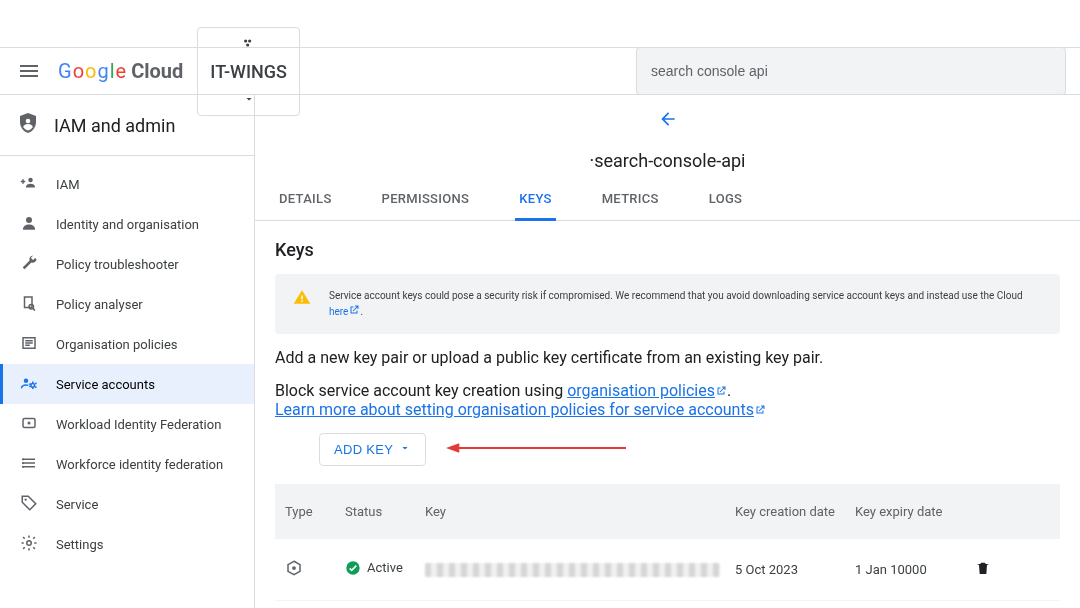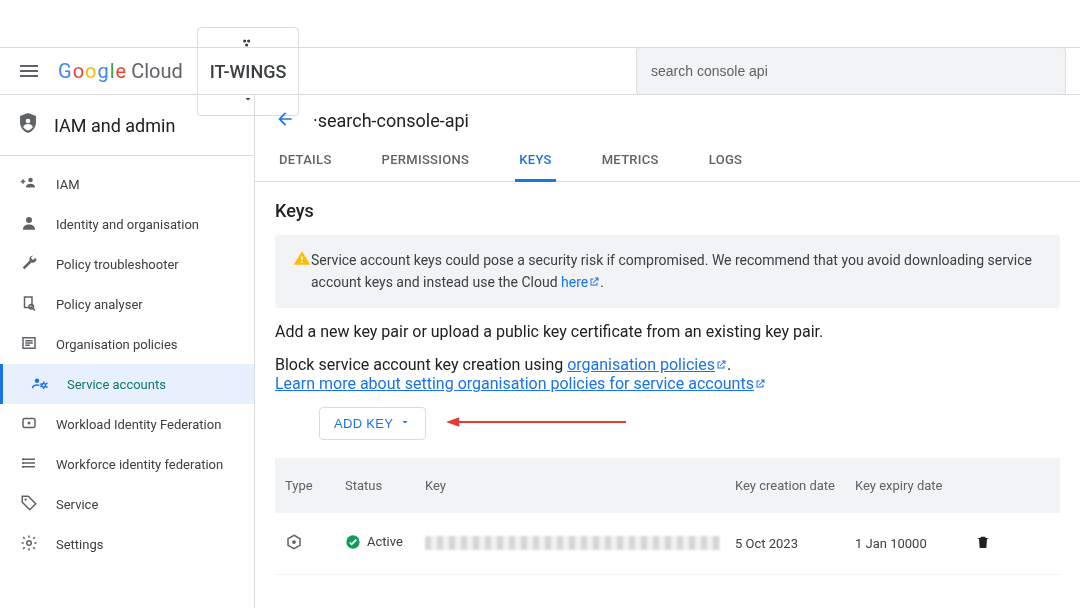--- a/index.html
+++ b/index.html
@@ -10,53 +10,53 @@
     .header { display: flex; align-items: center; height: 48px; border-top: 1px solid #dadce0; border-bottom: 1px solid #dadce0; padding: 0 14px; gap: 14px; }
     .hamburger { display: flex; flex-direction: column; gap: 3px; cursor: pointer; padding: 6px; }
     .hamburger span { width: 18px; height: 2px; background: #5f6368; }
     .logo { display: flex; align-items: center; gap: 1px; font-size: 20px; }
     .logo-g1 { color: #4285F4; }
     .logo-o1 { color: #EA4335; }
     .logo-o2 { color: #FBBC05; }
     .logo-g2 { color: #4285F4; }
     .logo-l  { color: #34A853; }
     .logo-e  { color: #EA4335; }
-    .logo-cloud { color: #5f6368; font-weight: 400; margin-left: 4px; font-size: 20px;}
+    .logo-cloud { color: #5f6368; font-weight: 700; margin-left: 4px; font-size: 20px;}
 
     .project-picker { display: flex; align-items: center; gap: 6px; border: 1px solid #dadce0; border-radius: 4px; padding: 6px 12px; cursor: pointer; font-size: 18px; font-weight: 500; color: #3c4043; flex-direction: column; }
     .project-dots svg { width: 16px; height: 16px; }
     .project-caret svg { width: 12px; height: 12px; }
 
     .search-box { margin-left: auto; margin-right: 0; width: 430px; }
     .search-box input { width: 100%; height: 48px; border: 1px solid #dadce0; background: #f1f3f4; border-radius: 4px; padding: 0 14px; font-size: 14px; color: #5f6368; }
 
     .body-wrap { display: flex; height: calc(608px - 47px - 48px); }
 
     .sidebar { width: 255px; border-right: 1px solid #dadce0; overflow-y: auto; }
     .sidebar-header { display: flex; align-items: center; gap: 14px; padding: 16px 14px 16px 16px; font-size: 18px; color: #202124; }
     .sidebar-header svg { width: 24px; height: 24px; fill: #5f6368; }
     .sidebar-divider { height: 1px; background: #dadce0; margin: 0 0 8px 0; }
     .sidebar-item { display: flex; align-items: center; gap: 18px; padding: 0 14px 0 20px; height: 40px; font-size: 13px; color: #3c4043; cursor: pointer; }
     .sidebar-item svg { width: 18px; height: 18px; fill: #5f6368; }
-    .sidebar-item.active { background: #e8f0fe; color: #0f766e; border-left: 3px solid #1a73e8; padding-left: 28px; }
+    .sidebar-item.active { background: #e8f0fe; color: #000000; border-left: 3px solid #1a73e8; padding-left: 17px; }
     .sidebar-item.active svg { fill: #1a73e8; }
 
     .main { flex: 1; overflow-y: auto; }
-    .main-header { display: flex; align-items: center; gap: 18px; padding: 14px 20px 10px 20px; }
+    .main-header { display: flex; align-items: center; gap: 18px; padding: 14px 20px 10px 20px; flex-direction: column; }
     .back-arrow svg { width: 20px; height: 20px; fill: #1a73e8; }
     .page-title { font-size: 18px; color: #202124; }
 
     .tabs { display: flex; gap: 42px; padding: 0 20px; border-bottom: 1px solid #dadce0; }
     .tab { padding: 10px 4px 12px 4px; font-size: 13px; font-weight: 500; color: #5f6368; cursor: pointer; letter-spacing: 0.3px; }
     .tab.active { color: #1a73e8; border-bottom: 3px solid #1a73e8; margin-bottom: -1px; }
 
     .content { padding: 18px 20px; }
     .content h2 { font-size: 18px; color: #202124; font-weight: 500; margin-bottom: 14px; }
 
-    .warning-box { display: flex; background: #f1f3f4; border-radius: 4px; padding: 14px 18px; margin-bottom: 14px; font-size: 14px; line-height: 1.6; align-items: flex-start; }
+    .warning-box { display: flex; gap: 18px; background: #f1f3f4; border-radius: 4px; padding: 14px 18px; margin-bottom: 14px; font-size: 10px; line-height: 1.6; align-items: flex-start; }
     .warning-icon svg { width: 18px; height: 18px; }
     .warning-text a { color: #1a73e8; text-decoration: none; }
     .warning-text .ext svg { width: 12px; height: 12px; fill: #1a73e8; vertical-align: -1px; }
 
     .para { font-size: 16px; color: #202124; margin-bottom: 14px; }
     .para a { color: #1a73e8; text-decoration: underline; }
     .para .ext svg { width: 12px; height: 12px; fill: #1a73e8; vertical-align: -1px; }
 
     .add-key-row { display: flex; align-items: center; gap: 20px; margin-top: 6px; margin-bottom: 18px; padding-left: 44px; }
     .add-key-btn { display: inline-flex; align-items: center; gap: 6px; border: 1px solid #dadce0; background: #fff; border-radius: 4px; padding: 8px 14px; font-size: 13px; font-weight: 500; color: #1a73e8; cursor: pointer; letter-spacing: 0.3px; }

